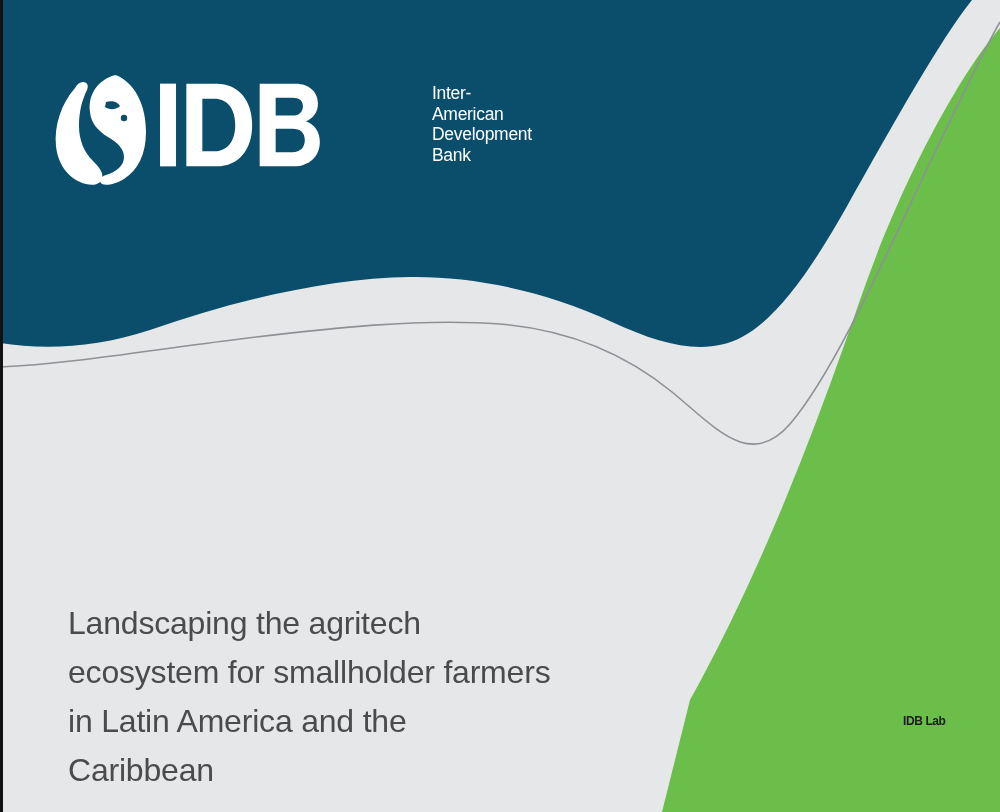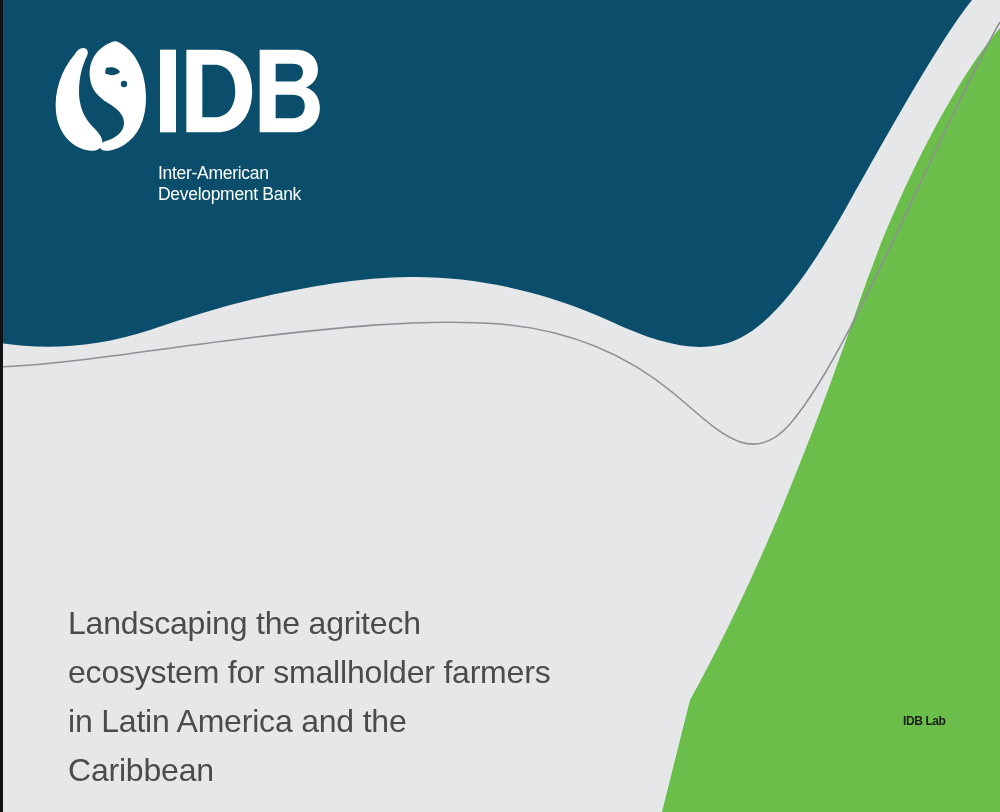--- a/index.html
+++ b/index.html
@@ -39,24 +39,23 @@
     top: 0;
     width: 1000px;
     height: 812px;
     z-index: 1;
   }
 
   
   #logo-lockup {
     position: absolute;
     left: 46px;
-    top: 38px;
+    top: 72px;
     z-index: 20;
     display: flex;
-    flex-direction: column;
     width: 290px;
   }
   #logo-row {
     display: flex;
     align-items: flex-start;
   }
   #logo-mark {
     width: 104px;
     height: 112px;
     flex: 0 0 auto;

